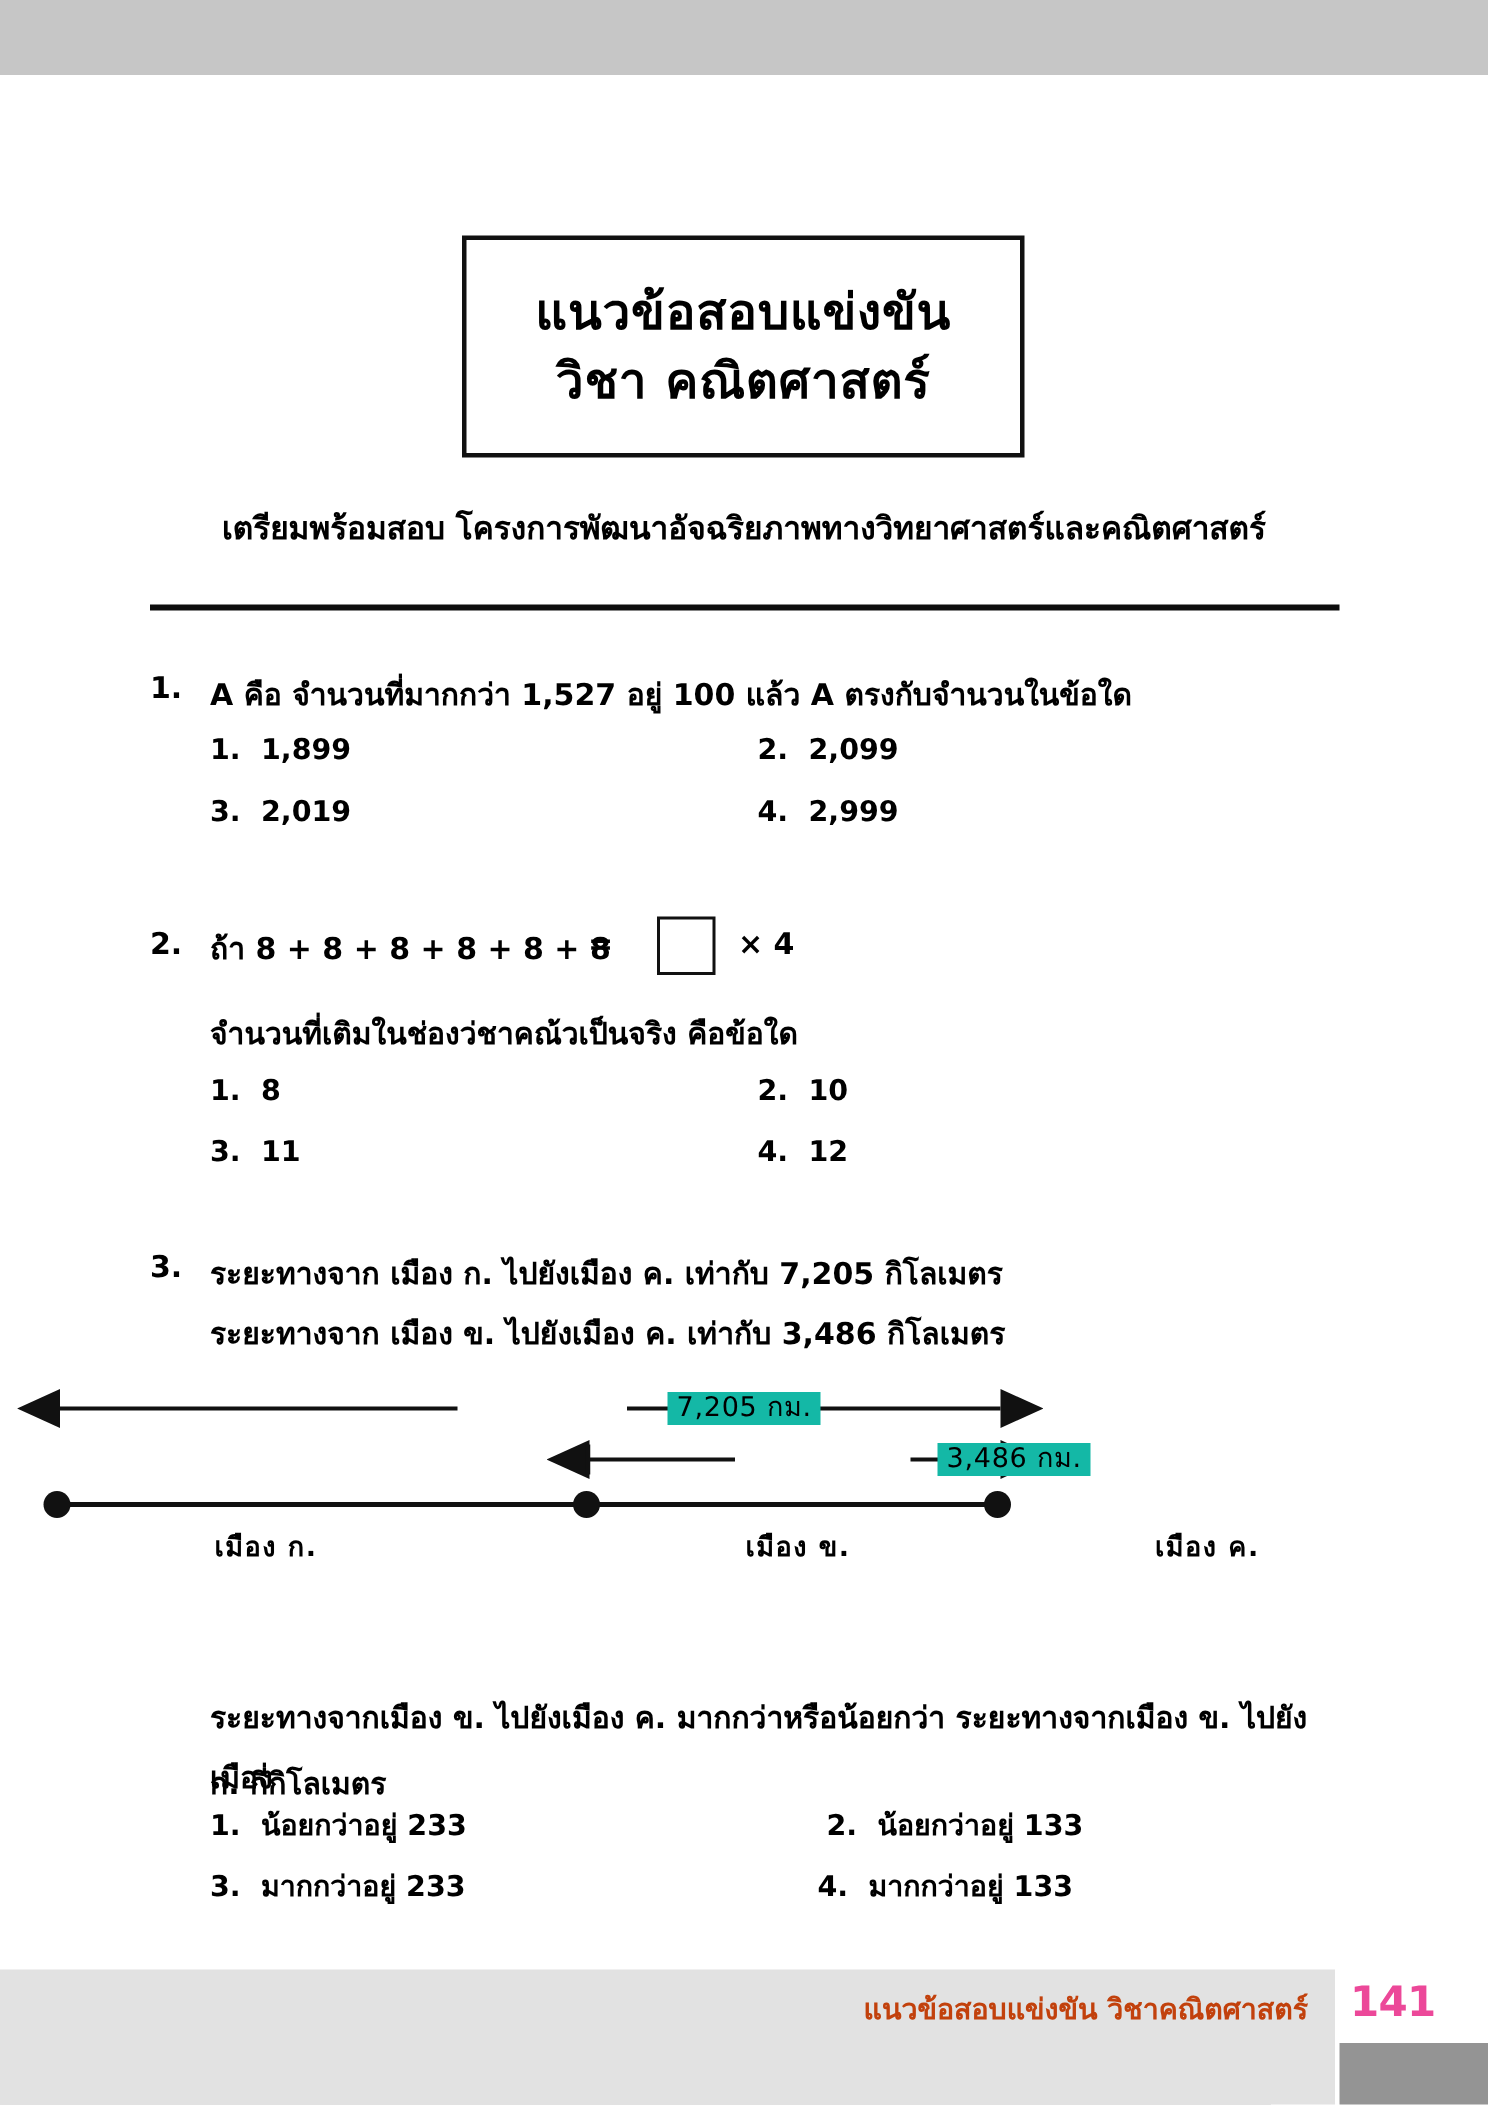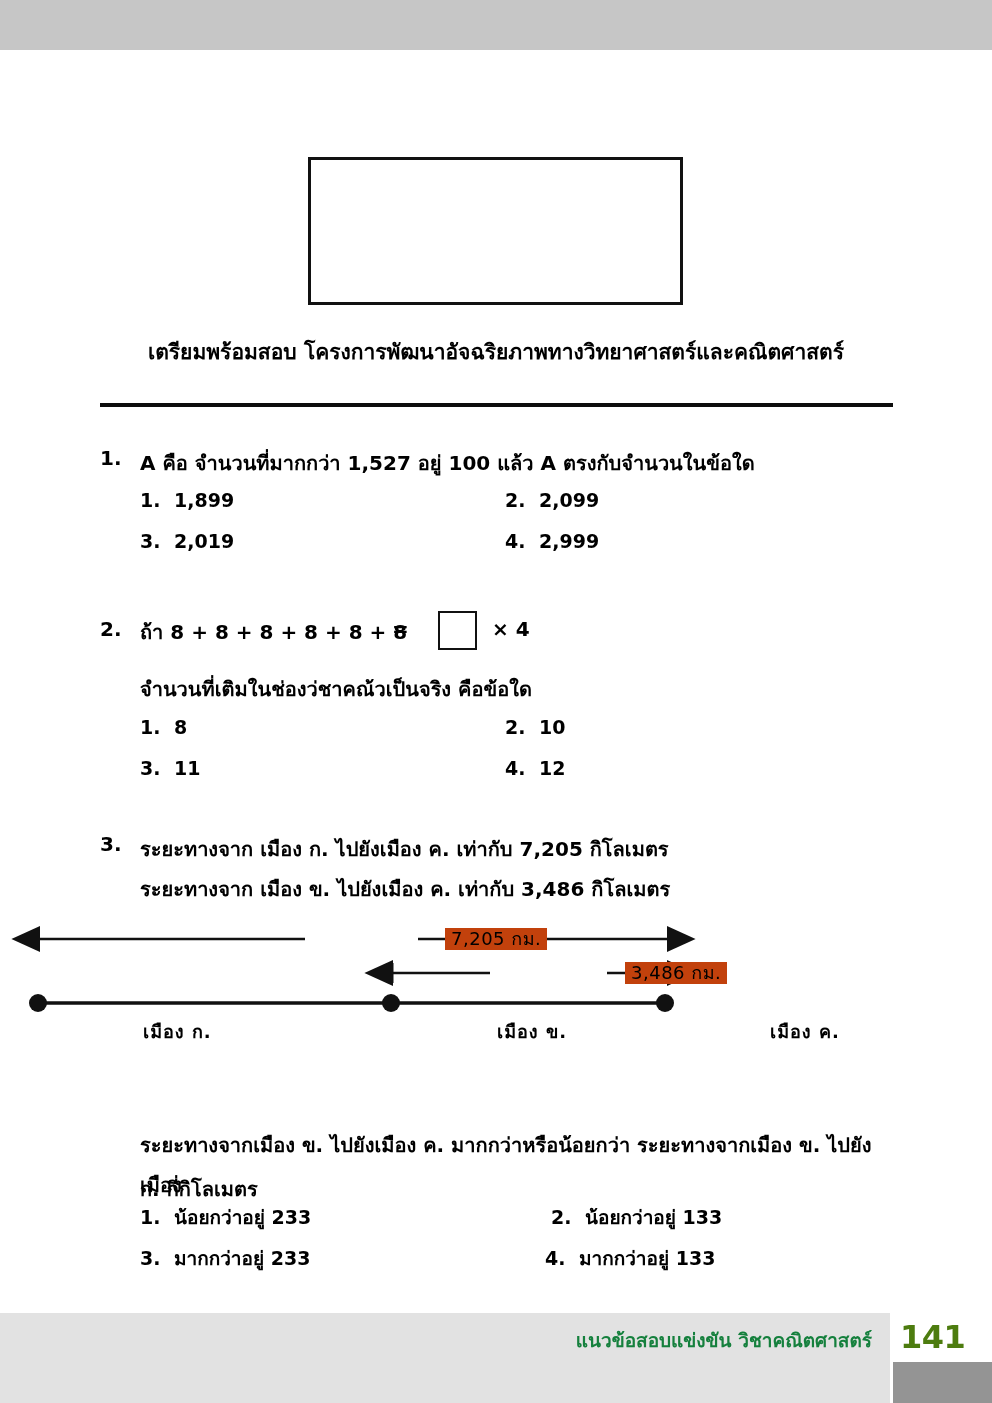--- a/index.html
+++ b/index.html
@@ -35,32 +35,32 @@
     width: 99px; height: 41px;
     background: #949494;
   }
   .footer-text {
     position: absolute;
     left: 0; top: 1327px;
     width: 872px;
     text-align: right;
     font-size: 19px;
     line-height: 26px;
-    color: #15803d;
+    color: #c2410c;
     font-weight: 600;
   }
   .folio {
     position: absolute;
     left: 900px; top: 1318px;
     width: 82px;
     text-align: left;
-    font-size: 32px;
+    font-size: 28px;
     font-weight: 700;
     letter-spacing: -0.5px;
-    color: #4d7c0f;
+    color: #ec4899;
   }
 
   
   .title-box {
     position: absolute;
     left: 308px; top: 157px;
     width: 375px; height: 148px;
     border: 3px solid #111;
     box-sizing: border-box;
     display: flex;
@@ -189,31 +189,33 @@
     font-weight: 600;
     line-height: 24px;
     white-space: nowrap;
     letter-spacing: 1px;
   }
   .dg-measure {
     position: absolute;
     font-size: 18px;
     line-height: 22px;
     white-space: nowrap;
-    background: #c2410c;
+    background: #14b8a6;
     padding: 0 6px;
     letter-spacing: 0.5px;
   }
 </style>
 </head>
 <body>
 
 <div class="top-band"></div>
 
 <div class="title-box">
+  <div class="title-line">แนวข้อสอบแข่งขัน</div>
+  <div class="title-line">วิชา คณิตศาสตร์</div>
 </div>
 <div class="subtitle">เตรียมพร้อมสอบ โครงการพัฒนาอัจฉริยภาพทางวิทยาศาสตร์และคณิตศาสตร์</div>
 <div class="rule"></div>
 
 <div class="q">
   <div class="q-row" style="height:0">
     <div class="q-num" style="top:446px">1.</div>
     <div class="q-stem" style="top:446px">A คือ จำนวนที่มากกว่า 1,527 อยู่ 100 แล้ว A ตรงกับจำนวนในข้อใด</div>
   </div>
   <div class="choices">

